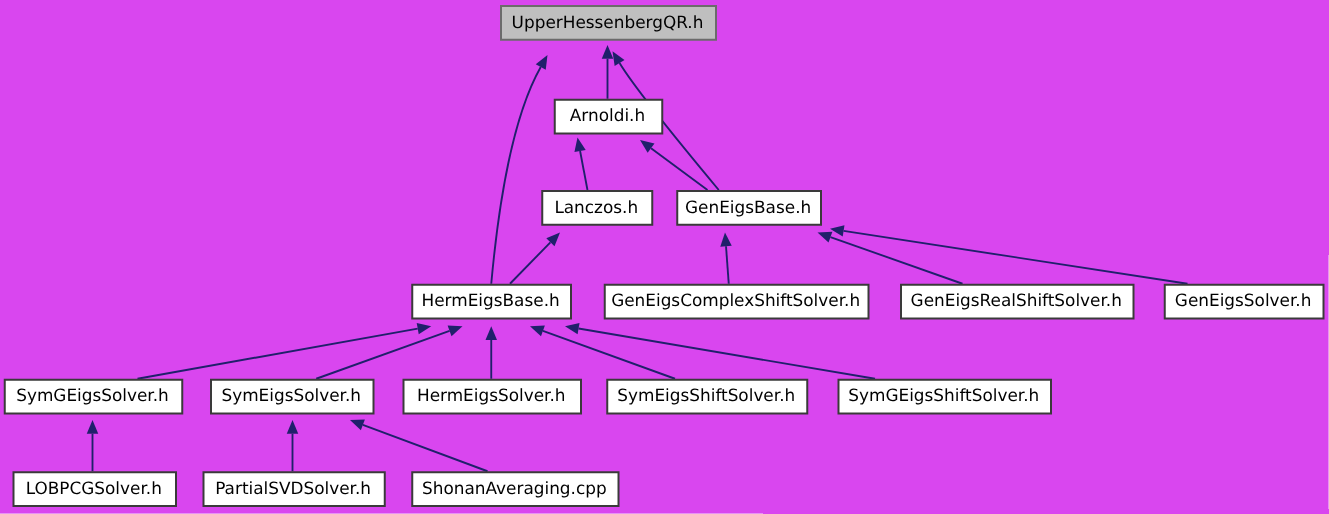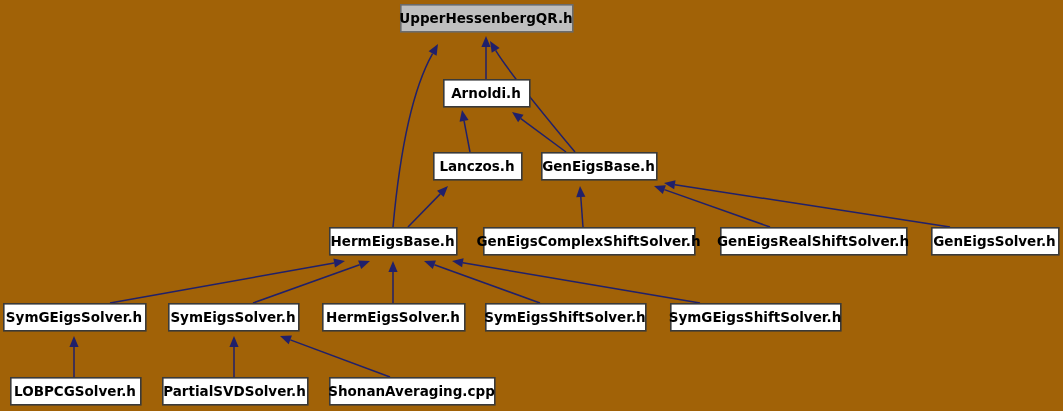--- a/index.html
+++ b/index.html
@@ -4,24 +4,23 @@
 <style>
   html, body {
     margin: 0;
     padding: 0;
     background: #ffffff;
   }
   #graph-root {
     position: relative;
     width: 1063px;
     height: 411px;
-    background: #a16207;
+    background: #d946ef;
     font-family: "DejaVu Sans", sans-serif;
     overflow: hidden;
-    font-weight: bold;
   }
   #graph-svg {
     position: absolute;
     left: 0;
     top: 0;
     width: 1063px;
     height: 411px;
   }
   .node-label {
     font-family: "DejaVu Sans", sans-serif;

